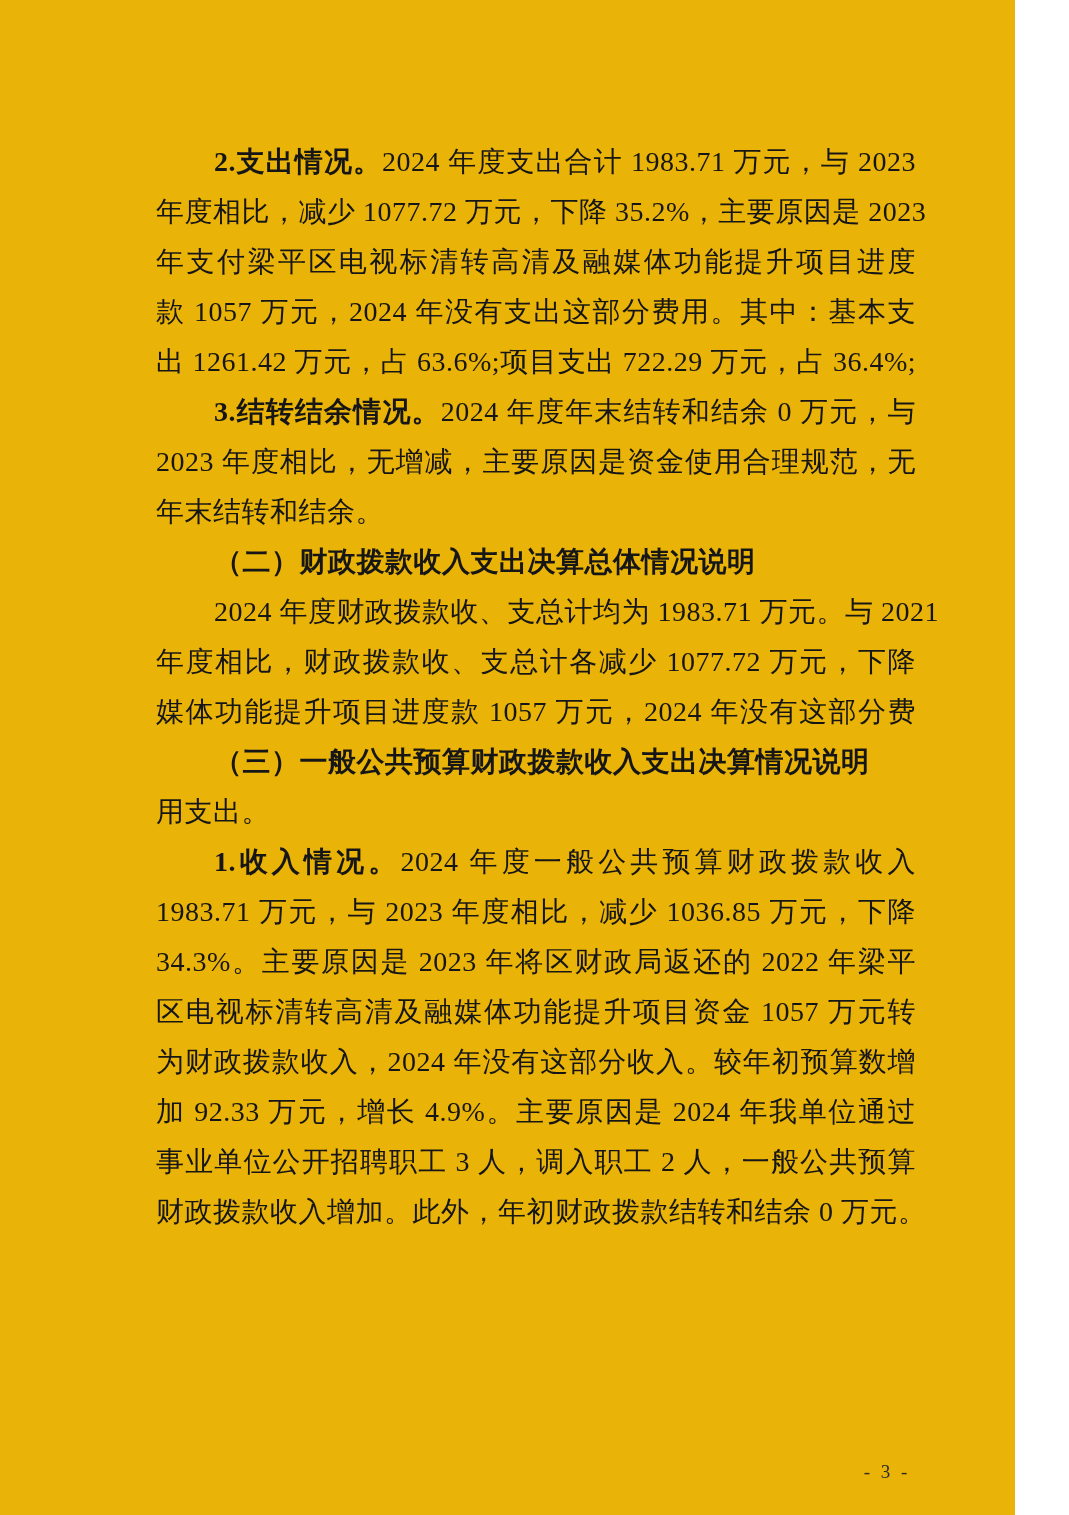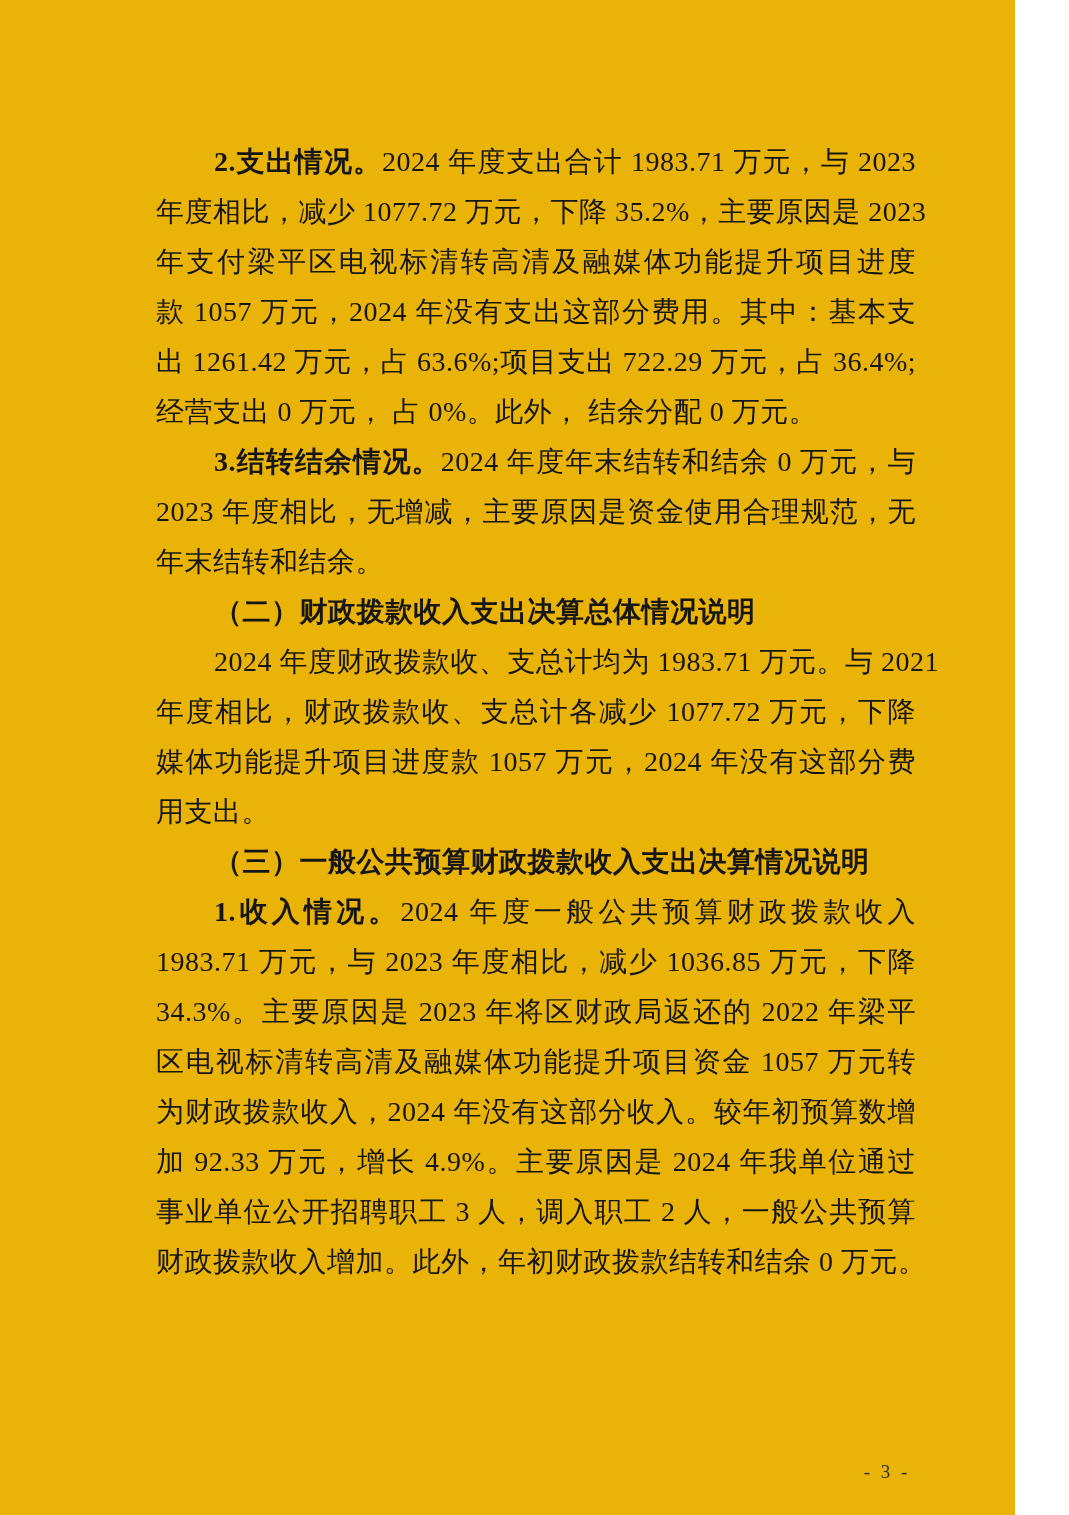--- a/index.html
+++ b/index.html
@@ -59,30 +59,29 @@
 </head>
 <body>
 
 <div class="page">
   <main class="content" id="content">
       <div class="line indent"><span class="lead">2.支出情况。</span>2024 年度支出合计 1983.71 万元，与 2023</div>
       <div class="line">年度相比，减少 1077.72 万元，下降 35.2%，主要原因是 2023</div>
       <div class="line">年支付梁平区电视标清转高清及融媒体功能提升项目进度</div>
       <div class="line">款 1057 万元，2024 年没有支出这部分费用。其中：基本支</div>
       <div class="line">出 1261.42 万元，占 63.6%;项目支出 722.29 万元，占 36.4%;</div>
-      <div class="line plain">经营支出 0 万元， 占 0%。此外， 结余分配 0 万元。</div>
       <div class="line indent"><span class="lead">3.结转结余情况。</span>2024 年度年末结转和结余 0 万元，与</div>
       <div class="line">2023 年度相比，无增减，主要原因是资金使用合理规范，无</div>
       <div class="line plain">年末结转和结余。</div>
       <div class="line plain heading indent">（二）财政拨款收入支出决算总体情况说明</div>
       <div class="line indent">2024 年度财政拨款收、支总计均为 1983.71 万元。与 2021</div>
       <div class="line">年度相比，财政拨款收、支总计各减少 1077.72 万元，下降</div>
       <div class="line">媒体功能提升项目进度款 1057 万元，2024 年没有这部分费</div>
+      <div class="line plain heading indent">（三）一般公共预算财政拨款收入支出决算情况说明</div>
       <div class="line plain">用支出。</div>
-      <div class="line plain heading indent">（三）一般公共预算财政拨款收入支出决算情况说明</div>
       <div class="line indent"><span class="lead">1.收入情况。</span>2024 年度一般公共预算财政拨款收入</div>
       <div class="line">1983.71 万元，与 2023 年度相比，减少 1036.85 万元，下降</div>
       <div class="line">34.3%。主要原因是 2023 年将区财政局返还的 2022 年梁平</div>
       <div class="line">区电视标清转高清及融媒体功能提升项目资金 1057 万元转</div>
       <div class="line">为财政拨款收入，2024 年没有这部分收入。较年初预算数增</div>
       <div class="line">加 92.33 万元，增长 4.9%。主要原因是 2024 年我单位通过</div>
       <div class="line">事业单位公开招聘职工 3 人，调入职工 2 人，一般公共预算</div>
       <div class="line plain">财政拨款收入增加。此外，年初财政拨款结转和结余 0 万元。</div>
     </main>
   <div class="footer">- 3 -</div>

